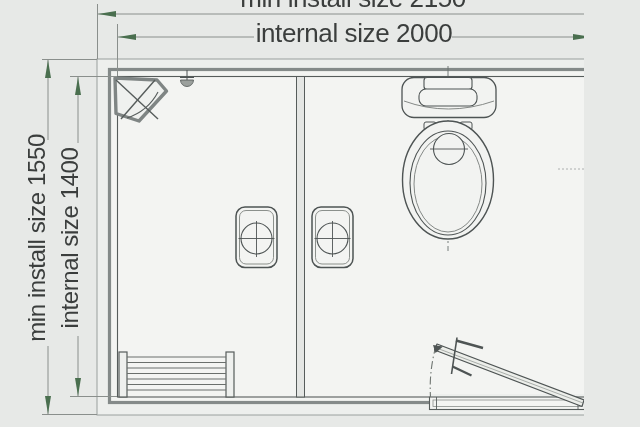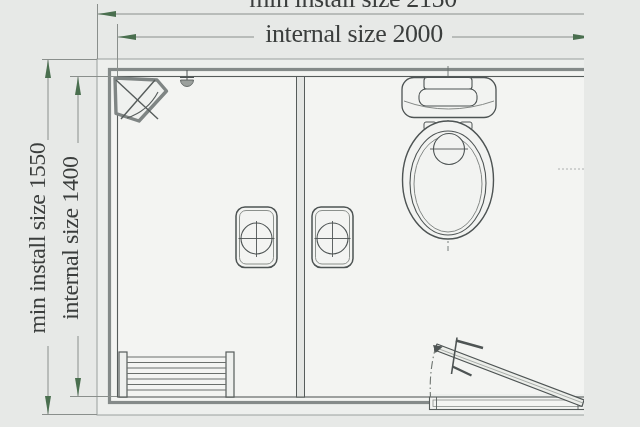--- a/index.html
+++ b/index.html
@@ -1,21 +1,21 @@
 <!DOCTYPE html>
 <html><head>
 <meta charset="utf-8">
 <style>
   html,body{margin:0;padding:0;background:#e7e9e7;}
   .stage{
     position:relative;
     width:584px;height:427px;
     overflow:hidden;
     background:#e7e9e7;
-    font-family:Liberation Serif, serif;
+    font-family:Liberation Sans, sans-serif;
   }
   svg{display:block;}
   text{
     fill:#3b3e3d;
     letter-spacing:-0.4px;
   }
   .dim-label{font-size:26px;}
   .dim-label-side{font-size:24px;}
   .thin{stroke:#8a8f8c;stroke-width:1;fill:none;}
 </style>

